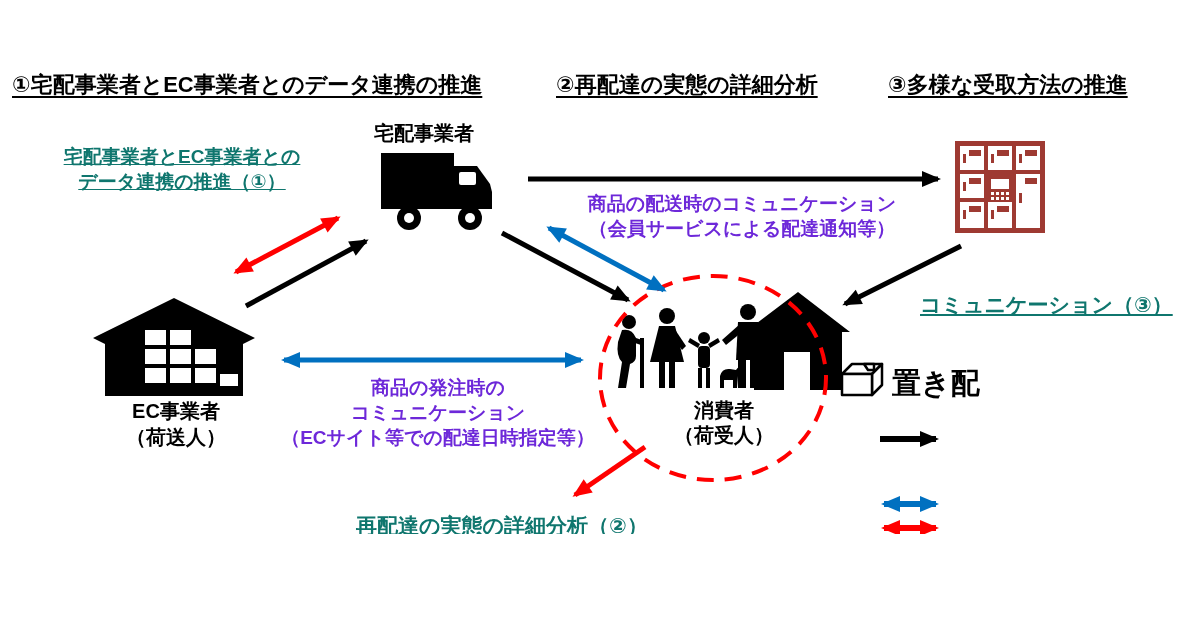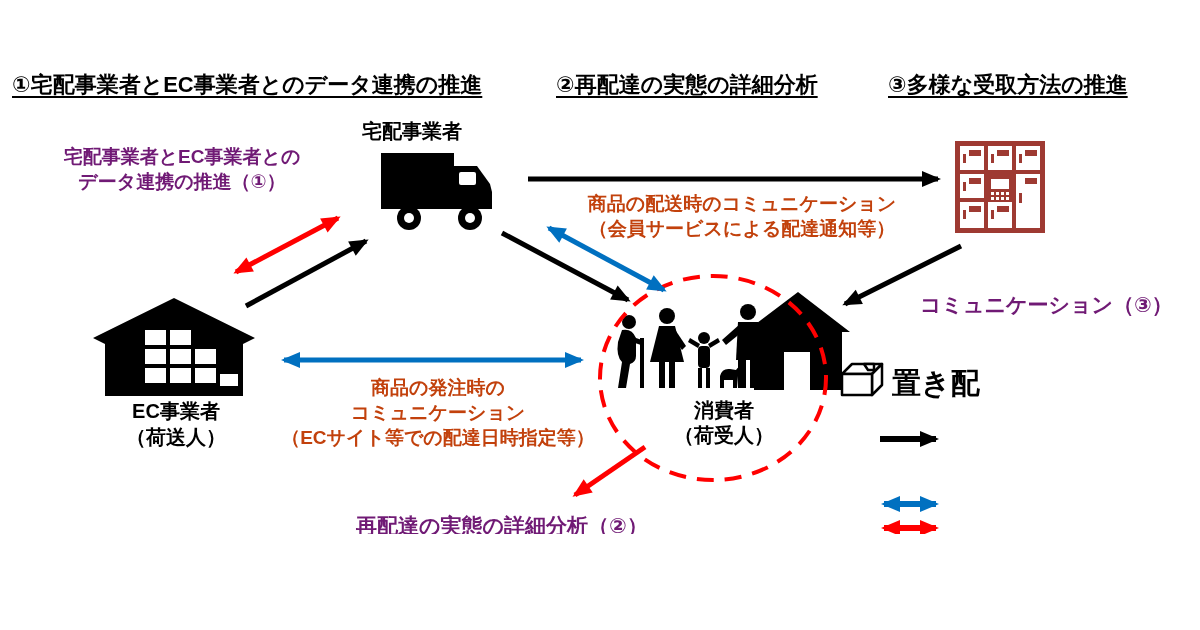--- a/index.html
+++ b/index.html
@@ -3,43 +3,43 @@
 <meta charset="utf-8">
 <style>
   html,body{margin:0;padding:0;background:#fff;}
   #canvas{
     position:relative;width:1200px;height:534px;background:#ffffff;overflow:hidden;
     font-family:"Liberation Sans","DejaVu Sans",sans-serif;font-weight:bold;color:#000;
   }
   .abs{position:absolute;}
   .ctr{transform:translateX(-50%);text-align:center;}
   .hdr{font-size:22px;letter-spacing:0px;text-decoration:underline;text-decoration-thickness:2px;text-underline-offset:4px;white-space:nowrap;}
-  .red{color:#701a75;}
-  .blue{color:#c2410c;}
+  .red{color:#0f766e;text-decoration:underline;}
+  .blue{color:#6d28d9;}
   .lbl{font-size:20px;line-height:26px;white-space:nowrap;}
   .ann{font-size:19px;line-height:25px;white-space:nowrap;}
   .big{font-size:21px;white-space:nowrap;}
   svg{display:block;}
   #arrows{position:absolute;left:0;top:0;pointer-events:none;}
 </style>
 </head>
 <body>
 
 <div id="canvas">
 
   <div class="abs hdr" style="left:12px;top:70px;">①宅配事業者とEC事業者とのデータ連携の推進</div>
   <div class="abs hdr" style="left:556px;top:70px;">②再配達の実態の詳細分析</div>
   <div class="abs hdr" style="left:888px;top:70px;">③多様な受取方法の推進</div>
 
   <div class="abs ctr ann red" style="left:182px;top:144px;">
     <span style="display:block">宅配事業者とEC事業者との</span>
     <span style="display:block">データ連携の推進（①）</span>
   </div>
 
-  <div class="abs ctr lbl" style="left:412px;top:120px;font-family:Liberation Mono, monospace;">宅配事業者</div>
+  <div class="abs ctr lbl" style="left:424px;top:120px;">宅配事業者</div>
   <svg class="abs" style="left:378px;top:148px;" width="118" height="94" viewBox="0 0 118 94">
     <rect x="3" y="5" width="73" height="52" fill="#000"></rect>
     <path d="M76,18 L99,18 L112,36 L114,44 L114,57 L76,57 Z" fill="#000"></path>
     <rect x="81" y="24" width="17" height="13" rx="2" fill="#fff"></rect>
     <rect x="3" y="57" width="111" height="4" fill="#000"></rect>
     <circle cx="31" cy="70" r="12" fill="#000"></circle>
       <circle cx="31" cy="70" r="5" fill="#fff"></circle>
     <circle cx="92" cy="70" r="12" fill="#000"></circle>
       <circle cx="92" cy="70" r="5" fill="#fff"></circle>
   </svg>

